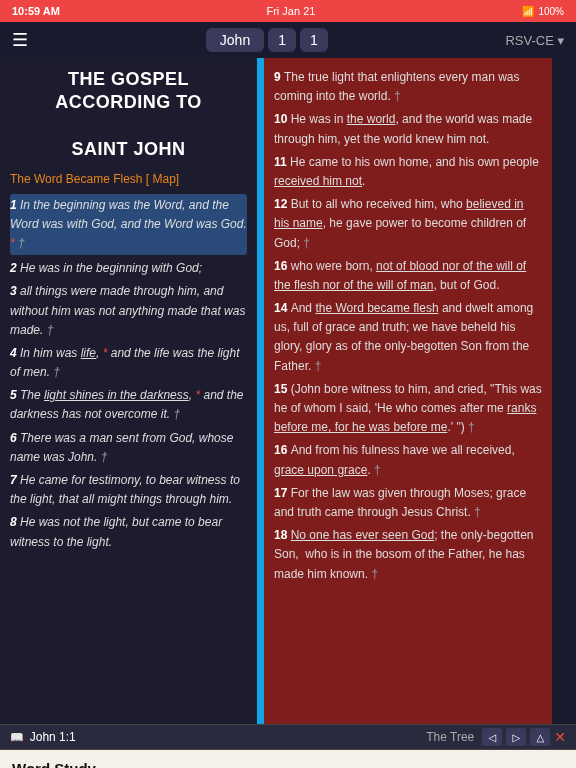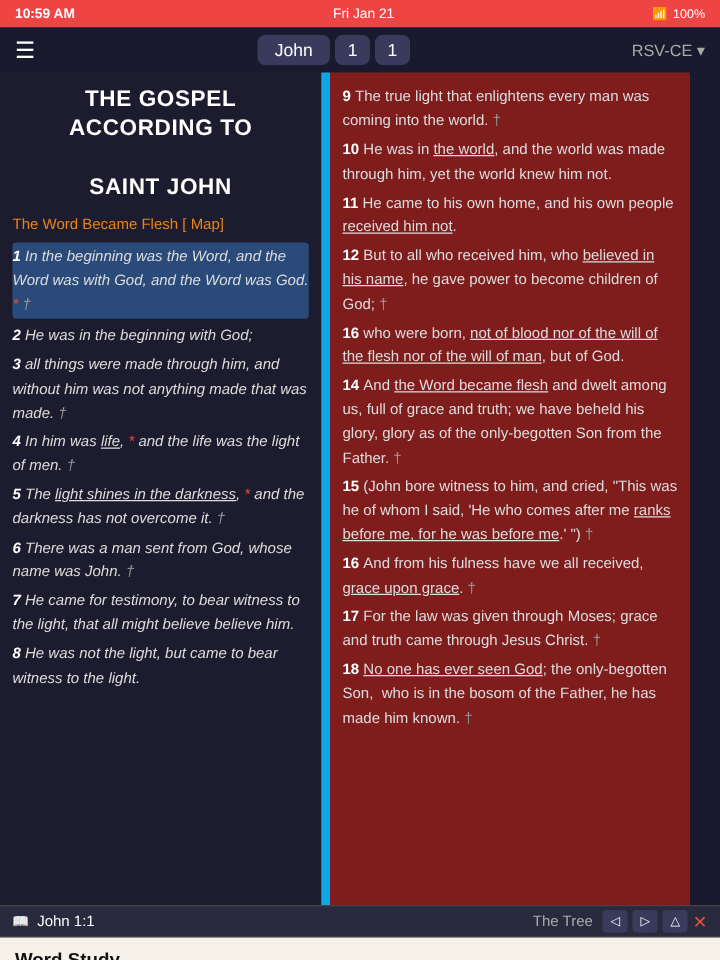--- a/index.html
+++ b/index.html
@@ -260,21 +260,21 @@
     <div class="bible-verse">
       <span class="verse-num">5 </span>
       <span>The <span class="underline">light shines in the darkness</span>, <span class="red-asterisk">*</span> and the darkness has not overcome it. <span class="cross">†</span></span>
     </div>
     <div class="bible-verse">
       <span class="verse-num">6 </span>
       <span>There was a man sent from God, whose name was John. <span class="cross">†</span></span>
     </div>
     <div class="bible-verse">
       <span class="verse-num">7 </span>
-      <span>He came for testimony, to bear witness to the light, that all might believe believe him.</span>
+      <span>He came for testimony, to bear witness to the light, that all might things through him.</span>
     </div>
     <div class="bible-verse">
       <span class="verse-num">8 </span>
       <span>He was not the light, but came to bear witness to the light.</span>
     </div>
   </div>
 
   <div class="right-panel">
     <div class="right-verse">
       <span class="right-verse-num">9 </span>The true light that enlightens every man was coming into the world. <span class="cross">†</span>

